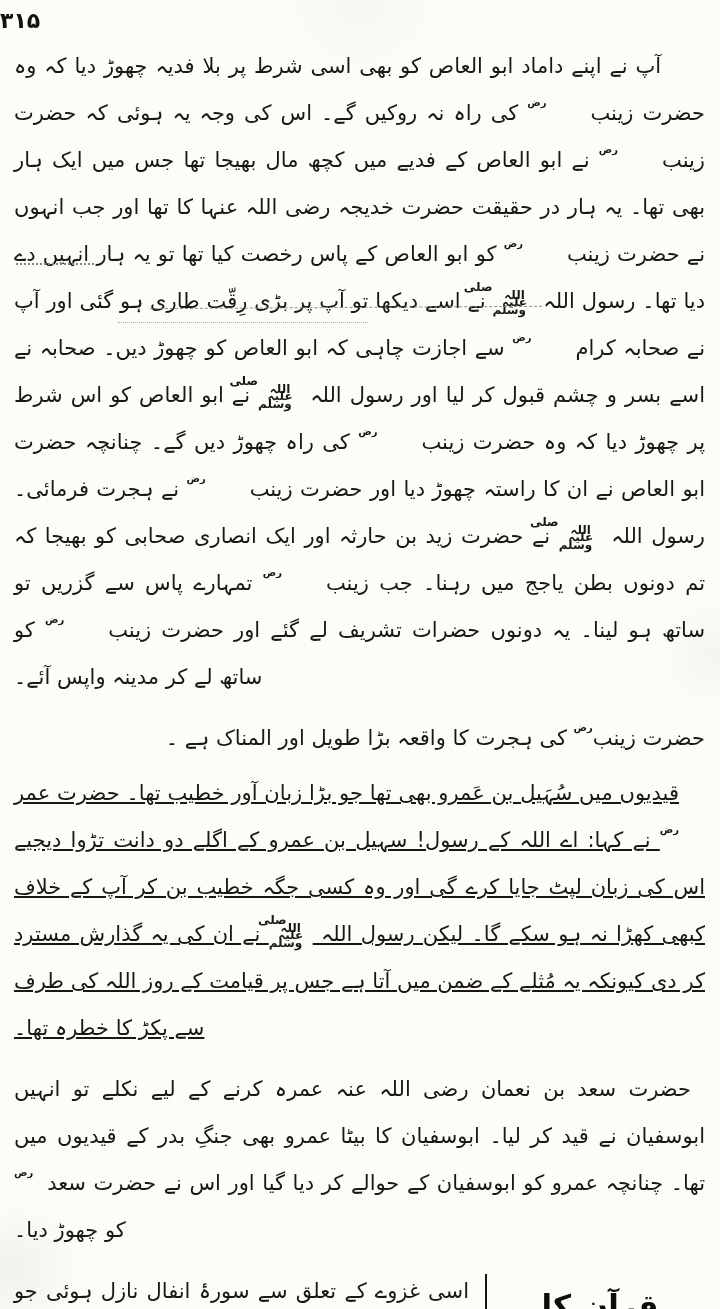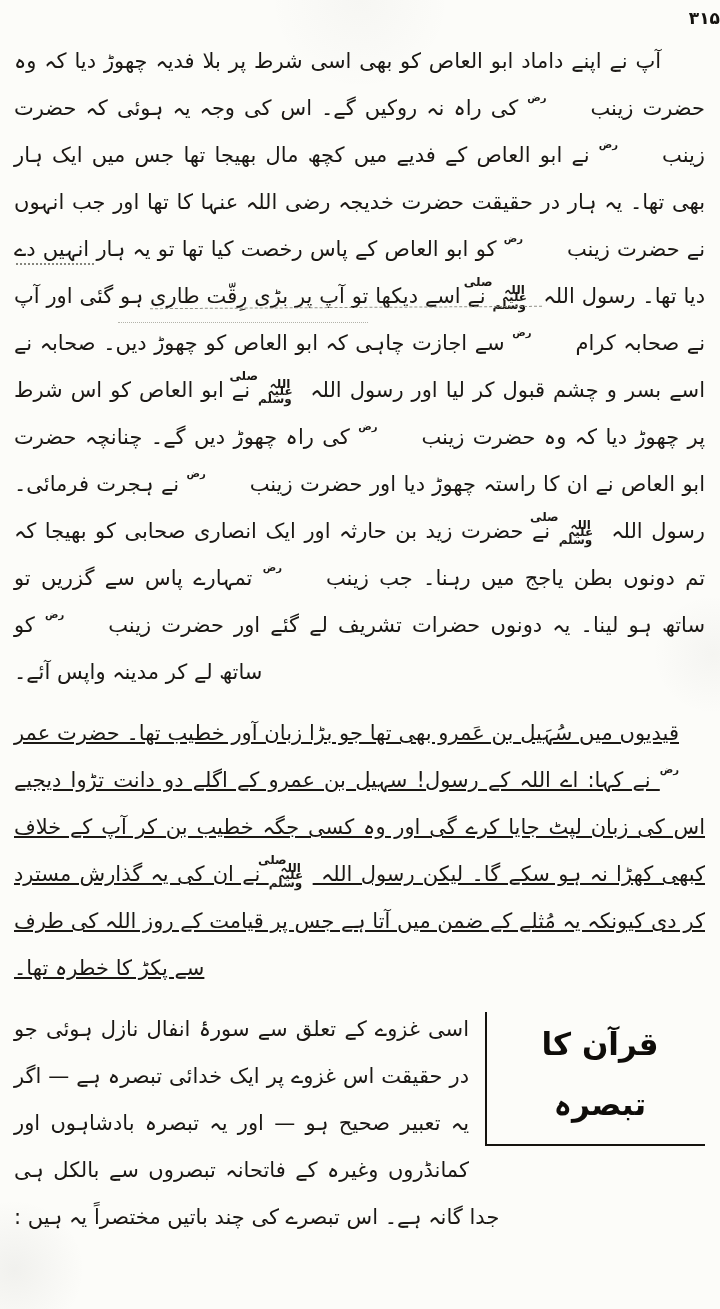--- a/index.html
+++ b/index.html
@@ -11,22 +11,22 @@
     background-image:
       radial-gradient(circle at 2% 97%, rgba(60,60,55,0.06), transparent 70px),
       radial-gradient(circle at 99% 50%, rgba(60,60,55,0.04), transparent 60px),
       radial-gradient(circle at 50% 0%, rgba(60,60,55,0.03), transparent 90px);
     overflow:hidden;
     box-sizing:border-box;
     font-family:"DejaVu Sans", sans-serif;
     color:#1b1814;
   }
   .pageno{
-    text-align:right;
-    font-size:17px;
+    text-align:left;
+    font-size:22px;
     font-weight:bold;
     padding-top:8px;
     letter-spacing:3px;
     color:#14120f;
   }
   .content{
     direction:rtl;
     padding:10px 15px 0 14px;
     font-size:21px;
     line-height:47px;
@@ -91,23 +91,25 @@
 <body>
 
 <div class="page">
 
   <div class="pageno">۳۱۵</div>
 
   <div class="content">
 
     <div class="para indent-lg sp-gap">آپ نے اپنے داماد ابو العاص کو بھی اسی شرط پر بلا فدیہ چھوڑ دیا کہ وہ حضرت زینب<span class="rz">رض</span> کی راہ نہ روکیں گے۔ اس کی وجہ یہ ہوئی کہ حضرت زینب<span class="rz">رض</span> نے ابو العاص کے فدیے میں کچھ مال بھیجا تھا جس میں ایک ہار بھی تھا۔ یہ ہار در حقیقت حضرت خدیجہ رضی اللہ عنہا کا تھا اور جب انہوں نے حضرت زینب<span class="rz">رض</span> کو ابو العاص کے پاس رخصت کیا تھا تو یہ ہار انہیں دے دیا تھا۔ رسول اللہ <span class="saw">صلی اللہ علیہ وسلم</span> نے اسے دیکھا تو آپ پر بڑی رِقّت طاری ہو گئی اور آپ نے صحابہ کرام<span class="rz">رض</span> سے اجازت چاہی کہ ابو العاص کو چھوڑ دیں۔ صحابہ نے اسے بسر و چشم قبول کر لیا اور رسول اللہ <span class="saw">صلی اللہ علیہ وسلم</span> نے ابو العاص کو اس شرط پر چھوڑ دیا کہ وہ حضرت زینب<span class="rz">رض</span> کی راہ چھوڑ دیں گے۔ چنانچہ حضرت ابو العاص نے ان کا راستہ چھوڑ دیا اور حضرت زینب<span class="rz">رض</span> نے ہجرت فرمائی۔ رسول اللہ <span class="saw">صلی اللہ علیہ وسلم</span> نے حضرت زید بن حارثہ اور ایک انصاری صحابی کو بھیجا کہ تم دونوں بطن یاجج میں رہنا۔ جب زینب<span class="rz">رض</span> تمہارے پاس سے گزریں تو ساتھ ہو لینا۔ یہ دونوں حضرات تشریف لے گئے اور حضرت زینب<span class="rz">رض</span> کو ساتھ لے کر مدینہ واپس آئے۔</div>
 
+    <div class="para single">حضرت زینب<span class="rz">رض</span> کی ہجرت کا واقعہ بڑا طویل اور المناک ہے ۔</div>
 
     <div class="para indent-md sp-gap">قیدیوں میں سُہَیل بن عَمرو بھی تھا جو بڑا زبان آور خطیب تھا۔ حضرت عمر<span class="rz">رض</span> نے کہا: اے اللہ کے رسول! سہیل بن عمرو کے اگلے دو دانت تڑوا دیجیے اس کی زبان لپٹ جایا کرے گی اور وہ کسی جگہ خطیب بن کر آپ کے خلاف کبھی کھڑا نہ ہو سکے گا۔ لیکن رسول اللہ <span class="saw">صلی اللہ علیہ وسلم</span> نے ان کی یہ گذارش مسترد کر دی کیونکہ یہ مُثلے کے ضمن میں آتا ہے جس پر قیامت کے روز اللہ کی طرف سے پکڑ کا خطرہ تھا۔</div>
 
+    <div class="para indent-sm sp-gap">حضرت سعد بن نعمان رضی اللہ عنہ عمرہ کرنے کے لیے نکلے تو انہیں ابوسفیان نے قید کر لیا۔ ابوسفیان کا بیٹا عمرو بھی جنگِ بدر کے قیدیوں میں تھا۔ چنانچہ عمرو کو ابوسفیان کے حوالے کر دیا گیا اور اس نے حضرت سعد<span class="rz">رض</span> کو چھوڑ دیا۔</div>
 
     <div class="section">
       <div class="heading-box">
         <span>قرآن کا تبصرہ</span>
       </div>
       <div class="para">اسی غزوے کے تعلق سے سورۂ انفال نازل ہوئی جو در حقیقت اس غزوے پر ایک خدائی تبصرہ ہے — اگر یہ تعبیر صحیح ہو — اور یہ تبصرہ بادشاہوں اور کمانڈروں وغیرہ کے فاتحانہ تبصروں سے بالکل ہی جدا گانہ ہے۔ اس تبصرے کی چند باتیں مختصراً یہ ہیں :</div>
     </div>
 
   </div>
 

